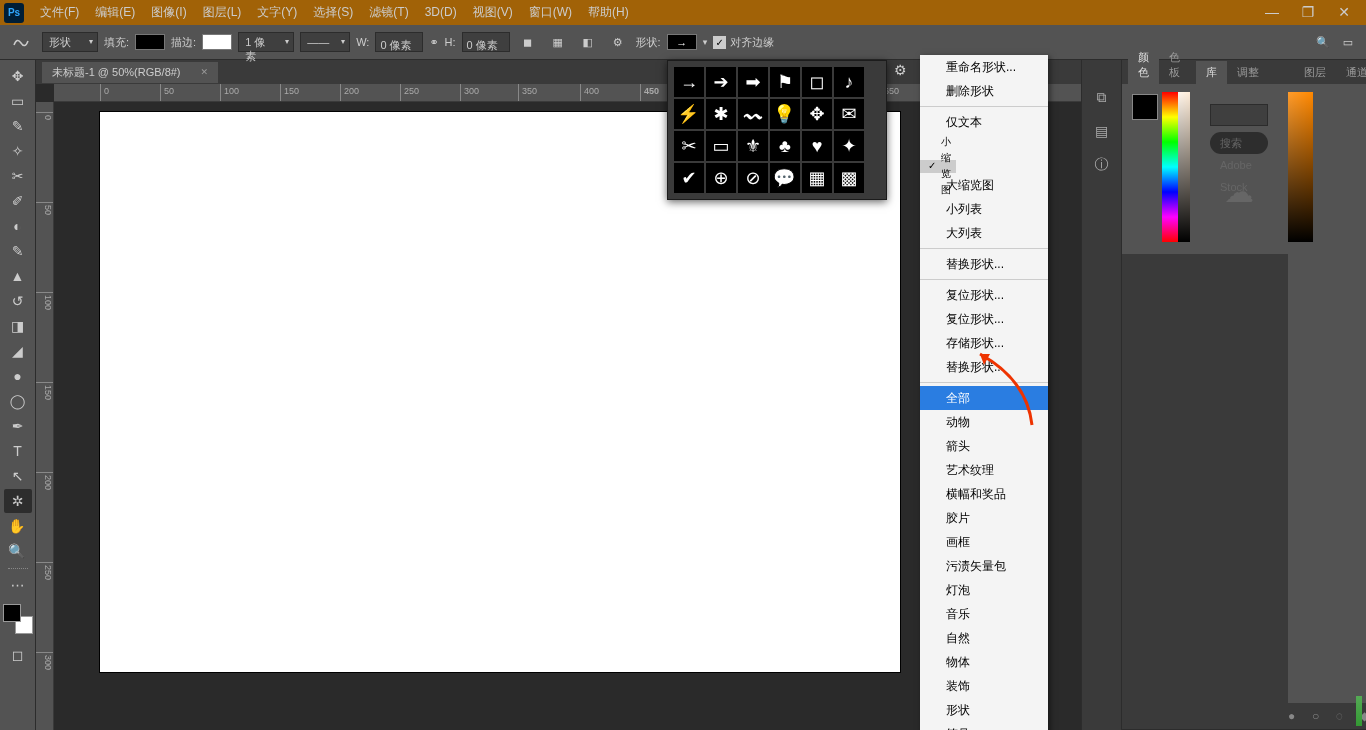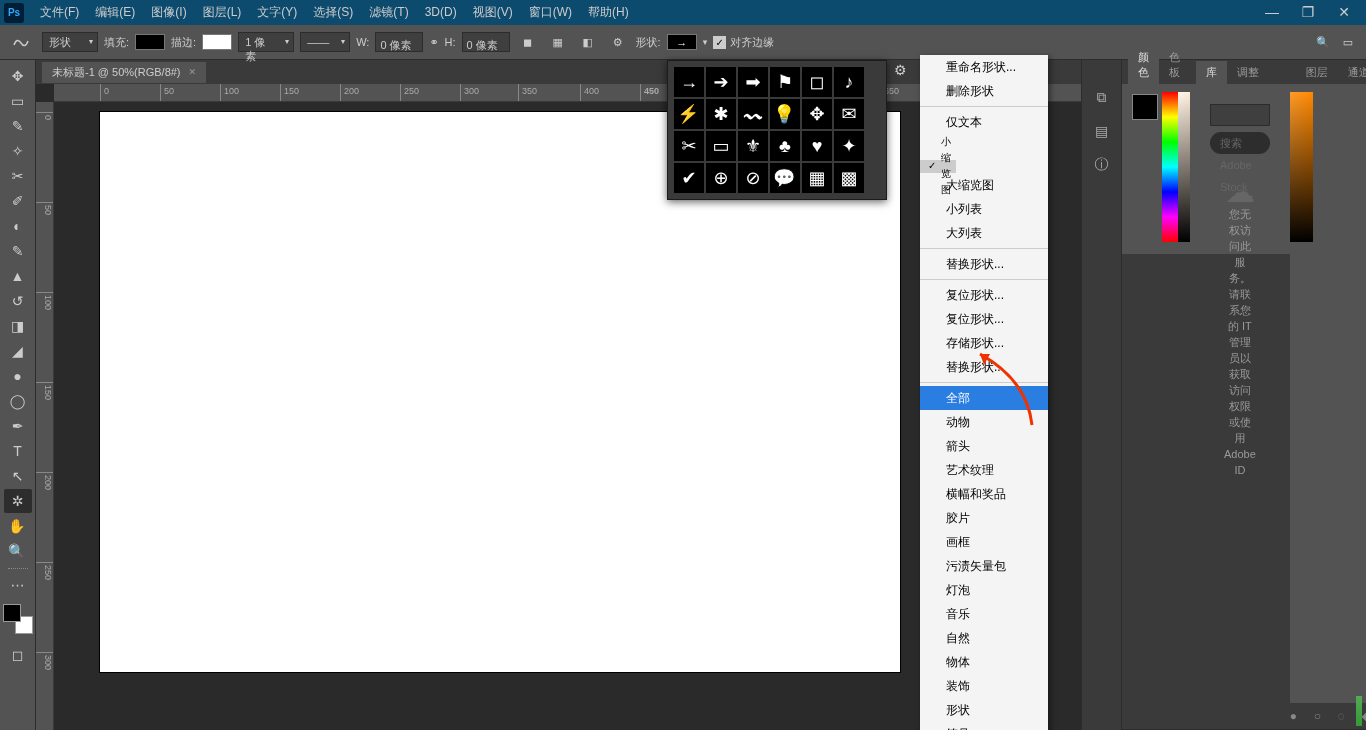--- a/index.html
+++ b/index.html
@@ -1,17 +1,17 @@
 <!DOCTYPE html>
 <html><head>
 <meta charset="utf-8">
 <style>
 *{margin:0;padding:0;box-sizing:border-box;font-family:"Microsoft YaHei",sans-serif;user-select:none}
 body{width:1366px;height:730px;background:#535353;overflow:hidden;font-size:12px;color:#ccc;position:relative}
-.menubar{height:25px;background:#0c4a6e;display:flex;align-items:center;padding:0 4px}
+.menubar{height:25px;background:#a16207;display:flex;align-items:center;padding:0 4px}
 .app-icon{width:20px;height:20px;background:#001e36;border-radius:3px;display:flex;align-items:center;justify-content:center;color:#31a8ff;font-weight:bold;font-size:10px;margin-right:8px}
 .menubar .item{padding:0 8px;line-height:25px;cursor:default}
 .window-ctrl{margin-left:auto;display:flex}
 .window-ctrl span{width:36px;text-align:center;line-height:25px;font-size:14px}
 .optbar{height:35px;background:#535353;border-bottom:1px solid #2c2c2c;display:flex;align-items:center;padding:0 6px;gap:6px;font-size:11px}
 .opt-ico{width:30px;height:22px;display:flex;align-items:center;justify-content:center}
 .dd{background:#3f3f3f;border:1px solid #2c2c2c;padding:2px 18px 2px 6px;position:relative;height:20px;line-height:14px}
 .dd:after{content:"▾";position:absolute;right:4px;top:2px;font-size:8px}
 .swatch{width:30px;height:16px;border:1px solid #777}
 .sw-black{background:#000}
@@ -24,21 +24,21 @@
 .tbtn{width:28px;height:24px;display:flex;align-items:center;justify-content:center;font-size:14px;color:#ccc;border-radius:2px}
 .tbtn.sel{background:#2d2d2d}
 .fgbg{width:30px;height:30px;position:relative;margin-top:6px}
 .fgbg .fg,.fgbg .bg{width:18px;height:18px;border:1px solid #999;position:absolute}
 .fgbg .fg{background:#000;top:0;left:0;z-index:1}
 .fgbg .bg{background:#fff;bottom:0;right:0}
 .csep{width:36px;height:8px;display:flex;align-items:center;justify-content:center}
 .csep:after{content:"";width:20px;border-top:1px dotted #888}
 .workarea{flex:1;display:flex;flex-direction:column;background:#2a2a2a}
 .tabs{height:24px;background:#3a3a3a;display:flex;align-items:center;padding-left:6px}
-.tab{background:#535353;padding:3px 10px;display:flex;align-items:center;font-size:11px;gap:8px}
+.tab{background:#535353;padding:3px 10px;display:flex;align-items:center;font-size:11px;gap:20px}
 .tab .x{font-size:9px;color:#999}
 .rulerarea{flex:1;position:relative;overflow:hidden}
 .ruler-h{height:18px;background:#535353;border-bottom:1px solid #3a3a3a;position:absolute;top:0;left:18px;right:0;font-size:9px;color:#aaa}
 .ruler-v{width:18px;background:#535353;border-right:1px solid #3a3a3a;position:absolute;left:0;top:18px;bottom:0;font-size:9px;color:#aaa}
 .ruler-h .tick{position:absolute;top:0;height:100%;border-left:1px solid #888;padding-left:3px;line-height:14px}
 .ruler-v .tick{position:absolute;left:0;width:100%;border-top:1px solid #888;text-align:center;writing-mode:vertical-rl;padding-top:2px}
 .canvas-wrap{position:absolute;top:18px;left:18px;right:0;bottom:0;overflow:hidden}
 .canvas{position:absolute;top:10px;left:46px;width:800px;height:560px;background:#fff;box-shadow:0 0 0 1px #000}
 .status{height:22px;background:#424242;border-top:1px solid #2c2c2c;display:flex;align-items:center;font-size:11px;padding-left:12px;gap:30px}
 .panels-col{width:40px;background:#3a3a3a;border-left:1px solid #2c2c2c;display:flex;flex-direction:column;align-items:center;gap:12px;padding-top:26px}
@@ -227,21 +227,20 @@
     <div class="pgroup">
       <div class="ptabs">
         <div class="ptab act">库</div>
         <div class="ptab">调整</div>
       </div>
       <div class="lib-panel">
         <div class="lib-dd"></div>
         <div class="lib-search">搜索 Adobe Stock</div>
         <div class="lib-msg">
           <div style="font-size:30px;color:#666;margin-bottom:6px">☁</div>
-          <span>您无权访问此服务。请联系您的 IT 管理员以获取访问权限或使用 Adobe ID</span>
         </div>
       </div>
     </div>
     <div class="pgroup" style="flex:1;display:flex;flex-direction:column">
       <div class="ptabs">
         <div class="ptab">图层</div>
         <div class="ptab">通道</div>
         <div class="ptab act">路径</div>
       </div>
       <div class="path-panel"></div>

